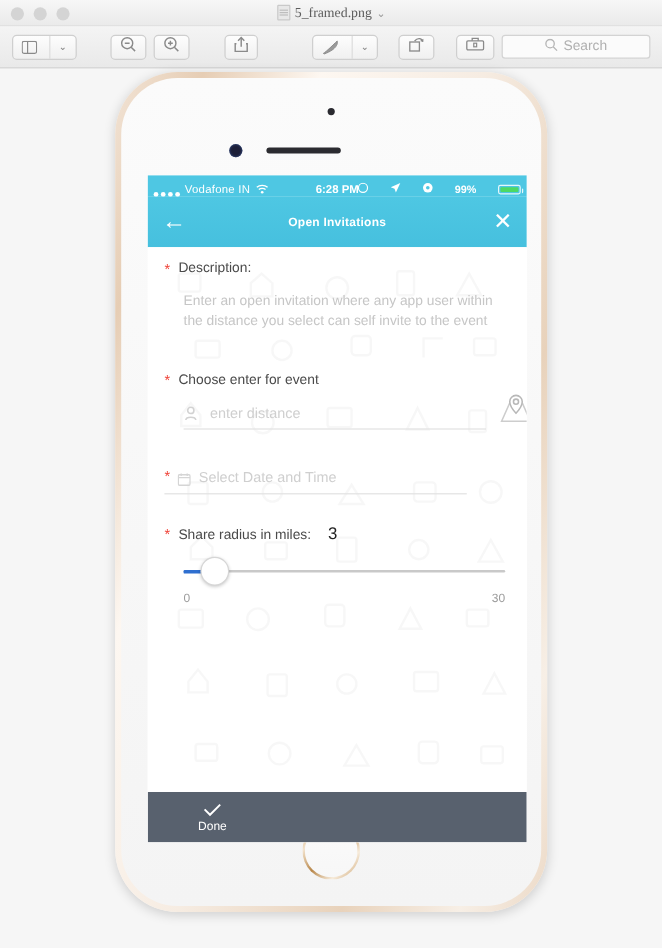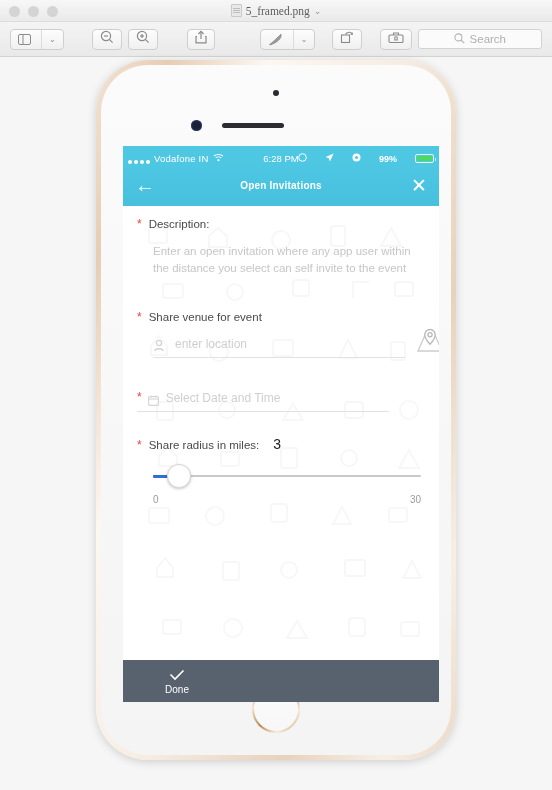--- a/index.html
+++ b/index.html
@@ -88,21 +88,21 @@
 
   .statusbar {
     height:18px; background:#4ec7e3; color:#fff;
     display:flex; align-items:flex-end; padding:0 5px; font-size:9.5px;
     font-family:"Liberation Sans", sans-serif;
   }
   .dots { display:flex; gap:2px; margin-right:4px; }
   .dots i { width:4px; height:4px; border-radius:50%; background:#fff; display:block; }
   .carrier { letter-spacing:.2px; }
   .wifi { margin-left:4px; font-size:9px; }
-  .clock { position:absolute; left:50%; transform:translateX(-50%); font-weight:normal; font-size:9.5px; }
+  .clock { position:absolute; left:50%; transform:translateX(-50%); font-weight:bold; font-size:9.5px; }
   .sb-right { margin-left:auto; display:flex; align-items:center; gap:18px; }
   .pct { font-weight:bold; font-size:9px; }
   .batt { width:19px; height:8.5px; border:1px solid rgba(255,255,255,.85); border-radius:2px; position:relative; padding:1px; }
   .batt i { display:block; height:100%; width:97%; background:#4cd964; border-radius:1px; }
   .batt:after { content:""; position:absolute; right:-3px; top:2.5px; width:1.5px; height:3.5px; background:rgba(255,255,255,.85); border-radius:0 1px 1px 0; }
 
   .navbar {
     height:42px; background:linear-gradient(#4ec7e3,#46c0de);
     display:flex; align-items:center; position:relative; color:#fff;
   }
@@ -367,30 +367,30 @@
 
             <div class="label-row">
               <span class="star">*</span>
               <span class="lab">Description:</span>
             </div>
             <div class="desc">Enter an open invitation where any app user within the distance you select can self invite to the event</div>
 
             <div class="sec2">
               <div class="label-row">
                 <span class="star">*</span>
-                <span class="lab">Share venue for event</span>
+                <span class="lab">Choose enter for event</span>
               </div>
               <div class="field">
                 <span class="pin-ico">
                   <svg width="12" height="13" viewBox="0 0 12 13">
                       <circle cx="6" cy="4" r="2.6" fill="none" stroke="#d2d2d2" stroke-width="1.3"></circle>
                       <path d="M1.8 12 C2.2 9 9.8 9 10.2 12" fill="none" stroke="#d2d2d2" stroke-width="1.3"></path>
                     </svg>
                 </span>
-                <span class="ph">enter location</span>
+                <span class="ph">enter distance</span>
                 <span class="map-ico">
                   <svg width="30" height="30" viewBox="0 0 30 30">
                       <path d="M3 25 L11 7 L19 7 L27 25 Z" fill="none" stroke="#cdcdcd" stroke-width="1.3"></path>
                       <path d="M15 3.5 a5.2 5.2 0 0 1 5.2 5.2 c0 4-5.2 9.6-5.2 9.6 s-5.2-5.6-5.2-9.6 A5.2 5.2 0 0 1 15 3.5 z" fill="#fff" stroke="#b8b8b8" stroke-width="1.3"></path>
                       <circle cx="15" cy="8.7" r="2.1" fill="none" stroke="#b8b8b8" stroke-width="1.3"></circle>
                     </svg>
                 </span>
               </div>
             </div>
 

